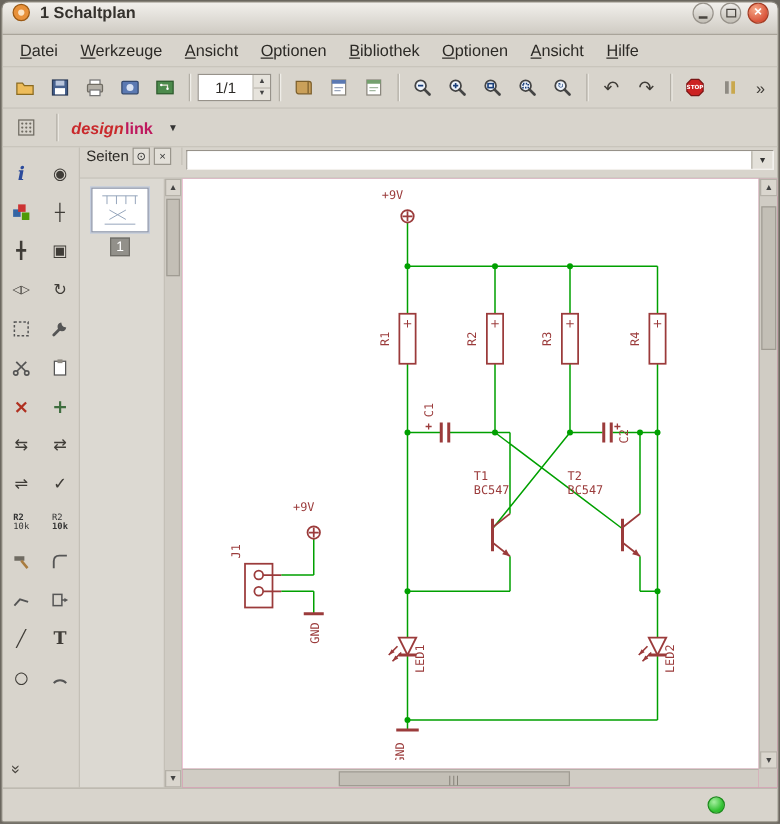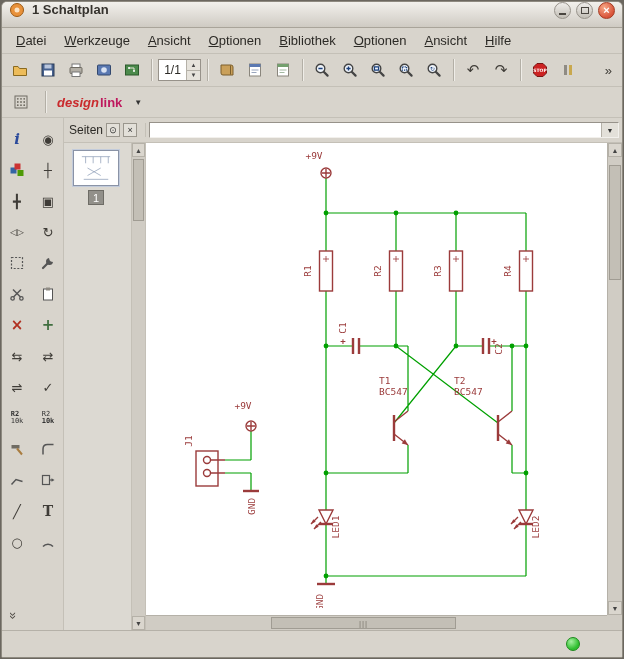--- a/index.html
+++ b/index.html
@@ -26,21 +26,21 @@
   .mi::first-letter{text-decoration:underline}
   
   .tb{display:flex;align-items:center;background:#d8d4cc;border-bottom:1px solid #c4c0b7}
   .tb1{height:33px;flex:0 0 33px;padding:0 5px;gap:2px}
   .tb2{height:31px;flex:0 0 31px;padding:0 6px;gap:7px}
   .tbtn{width:26px;height:26px;display:flex;align-items:center;justify-content:center;
     background:transparent;border:1px solid transparent;border-radius:3px;padding:0;font-family:inherit}
   .sep{width:1px;height:22px;background:#b3afa6;box-shadow:1px 0 0 #efede8;margin:0 4px;flex:0 0 1px}
   .uglyph{font-size:15px;color:#3f3c37;font-family:"DejaVu Sans",sans-serif;line-height:1}
   .spinner{display:flex;border:1px solid #97928a;background:#fff;height:22px;align-items:stretch}
-  .spinval{width:27px;display:flex;align-items:center;justify-content:center;font-size:12px}
+  .spinval{width:43px;display:flex;align-items:center;justify-content:center;font-size:12px}
   .spincol{display:flex;flex-direction:column;border-left:1px solid #b5b1a8;width:14px}
   .spb{flex:1;font-size:6px;line-height:1;display:flex;align-items:center;justify-content:center;
     background:#e6e3dc;color:#444;border:0;padding:0}
   .spb:first-child{border-bottom:1px solid #b5b1a8}
   .ovf{margin-left:auto;font-size:13px;color:#3f3c37;padding:0 4px}
   .brand{display:flex;align-items:flex-end;gap:1px;font-weight:bold;font-size:13px}
   .brand .d{color:#c9292c;font-style:italic}
   .brand .l{color:#be185d}
   .dd{font-size:8px;color:#333;padding:3px 5px;background:transparent;border:0}
   
@@ -56,21 +56,21 @@
   .pgadd{font-size:15px;font-weight:bold;color:#3f6e3f}
   .pgT{font-family:"DejaVu Serif",serif;font-weight:bold;font-size:14px}
   .pgs{font-size:9px}
   .nv{display:flex;flex-direction:column;line-height:1.05;text-align:left;
     font-family:"DejaVu Sans Mono",monospace;font-size:7px;color:#333}
   .nv b{font-weight:bold}
   .pal-expander{margin-top:auto;margin-bottom:7px;align-self:flex-start;padding-left:8px;color:#4a4640;background:transparent;border:0}
   .rot90{display:inline-block;transform:rotate(90deg);font-size:13px}
   
   .rightcol{flex:1;display:flex;flex-direction:column;min-width:0}
-  .hdrrow{height:25px;flex:0 0 25px;display:flex;align-items:center;background:#d8d4cc;border-bottom:1px solid #c4c0b7}
+  .hdrrow{height:25px;flex:0 0 25px;display:flex;align-items:flex-start;background:#d8d4cc;border-bottom:1px solid #c4c0b7}
   .pages-hdr{width:82px;flex:0 0 82px;display:flex;align-items:center;gap:3px;padding:0 5px;
     border-right:1px solid #c4c0b7;font-size:12px}
   .phb{width:14px;height:14px;border:1px solid #9a968d;background:#e3e0d9;font-size:9px;
     line-height:11px;text-align:center;color:#333;padding:0}
   .coordbox{width:116px;flex:0 0 116px;margin:2px;border:1px solid;
     border-color:#97928a #f2f0ec #f2f0ec #97928a;display:flex;align-items:center;
     padding:0 5px;font-size:12px;background:#d8d4cc;white-space:nowrap;overflow:hidden}
   .combo{flex:1;margin:2px 3px;border:1px solid;border-color:#97928a #f2f0ec #f2f0ec #97928a;
     background:#fff;display:flex}
   .cmdin{flex:1;border:0;outline:0;background:#fff;font:12px "Liberation Sans",sans-serif;padding:0 4px;min-width:0}

